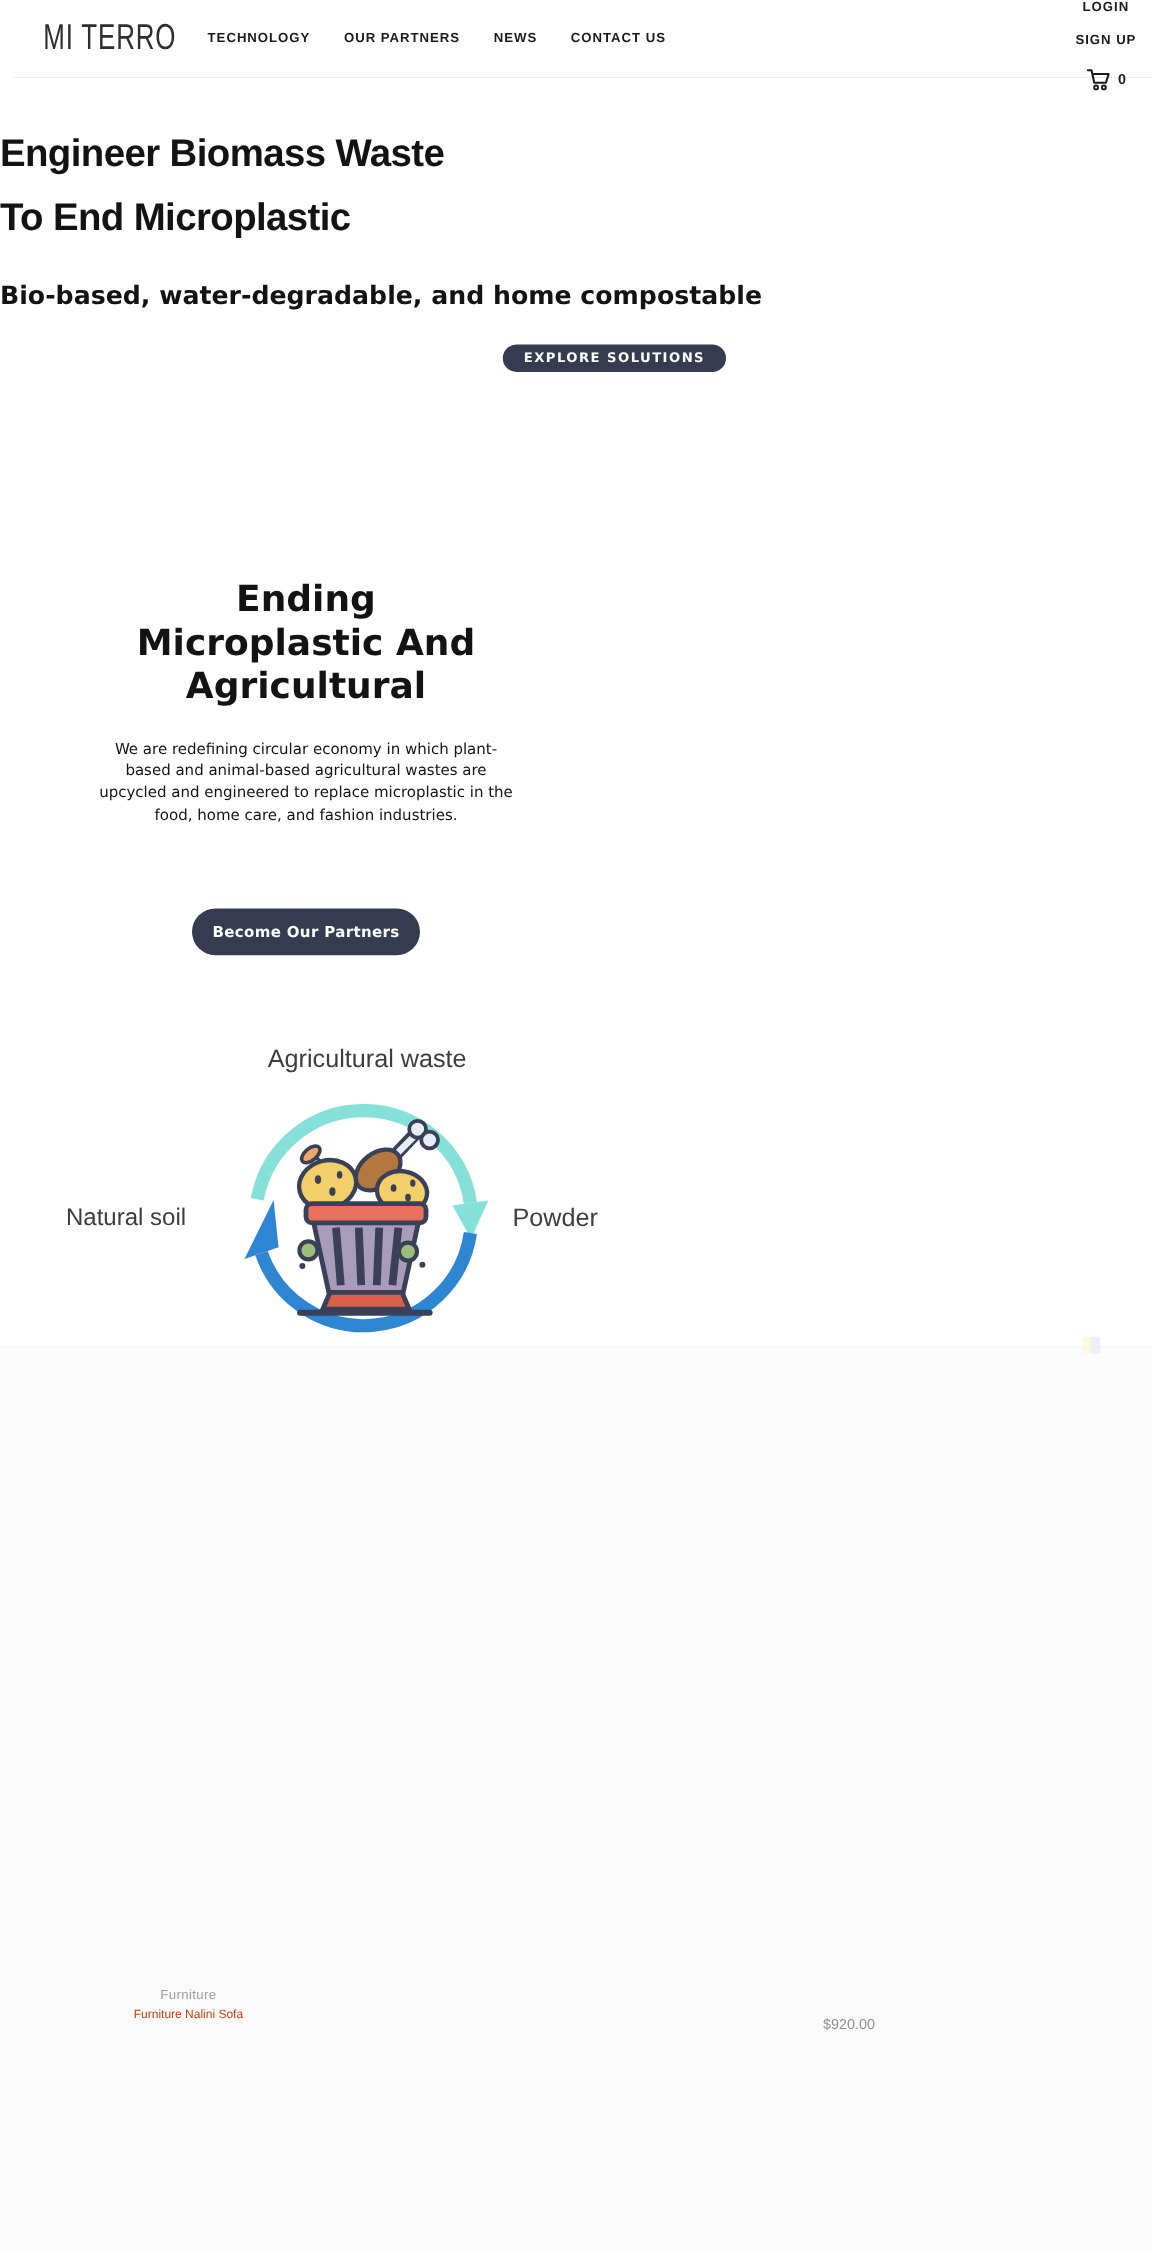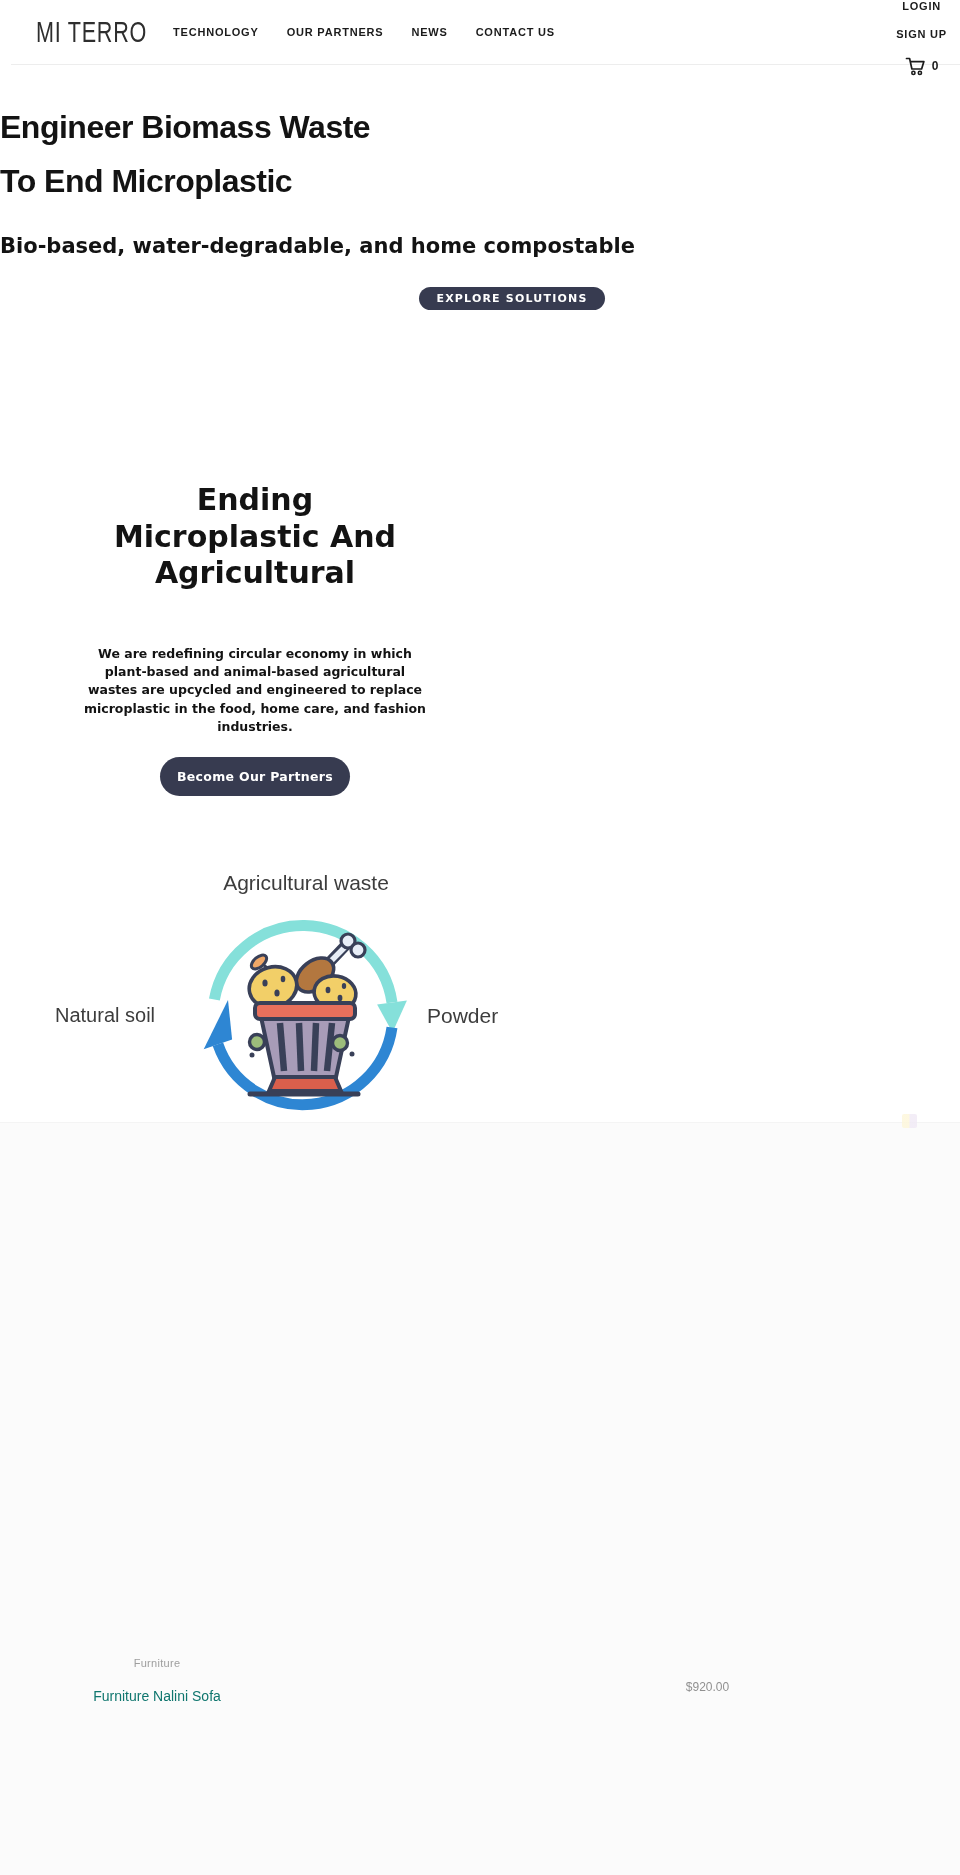--- a/index.html
+++ b/index.html
@@ -51,22 +51,22 @@
   }
   .hero-cta { left:419px; top:287px; width:186px; height:23px;
     font-size:11px; letter-spacing:1.2px; }
   
   .mission-heading {
     position:absolute; top:482px; left:60px; width:390px; text-align:center;
     font-family:"DejaVu Sans", sans-serif; font-weight:800;
     font-size:30px; line-height:36.5px; color:#131313;
   }
   .mission-body {
-    position:absolute; top:645px; left:79px; width:352px; text-align:center;
-    font-family:"DejaVu Sans", sans-serif; font-weight:700;
+    position:absolute; top:615px; left:79px; width:352px; text-align:center;
+    font-family:"DejaVu Sans", sans-serif; font-weight:400;
     font-size:12.5px; line-height:18.2px; color:#131313;
   }
   .mission-cta { left:160px; top:757px; width:190px; height:39px;
     font-size:12.5px; letter-spacing:.3px; border-radius:20px; }
   
   .cycle-label {
     position:absolute; color:#3d3d3d; font-weight:400; white-space:nowrap;
   }
   .cycle-label-top { top:871px; left:156px; width:300px; text-align:center; font-size:21px; }
   .cycle-label-left { top:1004px; left:55px; font-size:20px; }
@@ -79,23 +79,23 @@
   }
   .image-fragment {
     position:absolute; left:902px; top:1114px; width:15px; height:14px;
     background:linear-gradient(90deg,#fdf6d9 45%,#f0e9f5 55%);
     opacity:.8; border-radius:2px; z-index:3;
   }
   .product-card {
     position:absolute; left:62px; top:1657px; width:190px; text-align:center;
   }
   .product-category {
-    font-size:11px; letter-spacing:.3px; color:#9e9e9e; margin-bottom:19px;
-  }
-  .product-title { font-size:14px; color:#0f766e; cursor:pointer; }
+    font-size:11px; letter-spacing:.3px; color:#9e9e9e; margin-bottom:5px;
+  }
+  .product-title { font-size:10px; color:#c2410c; cursor:pointer; }
   .product-price {
     position:absolute; left:640px; top:1680px; width:135px; text-align:center;
     font-size:12px; color:#909090;
   }
 </style>
 </head>
 <body>
 
 <div class="page">
 

